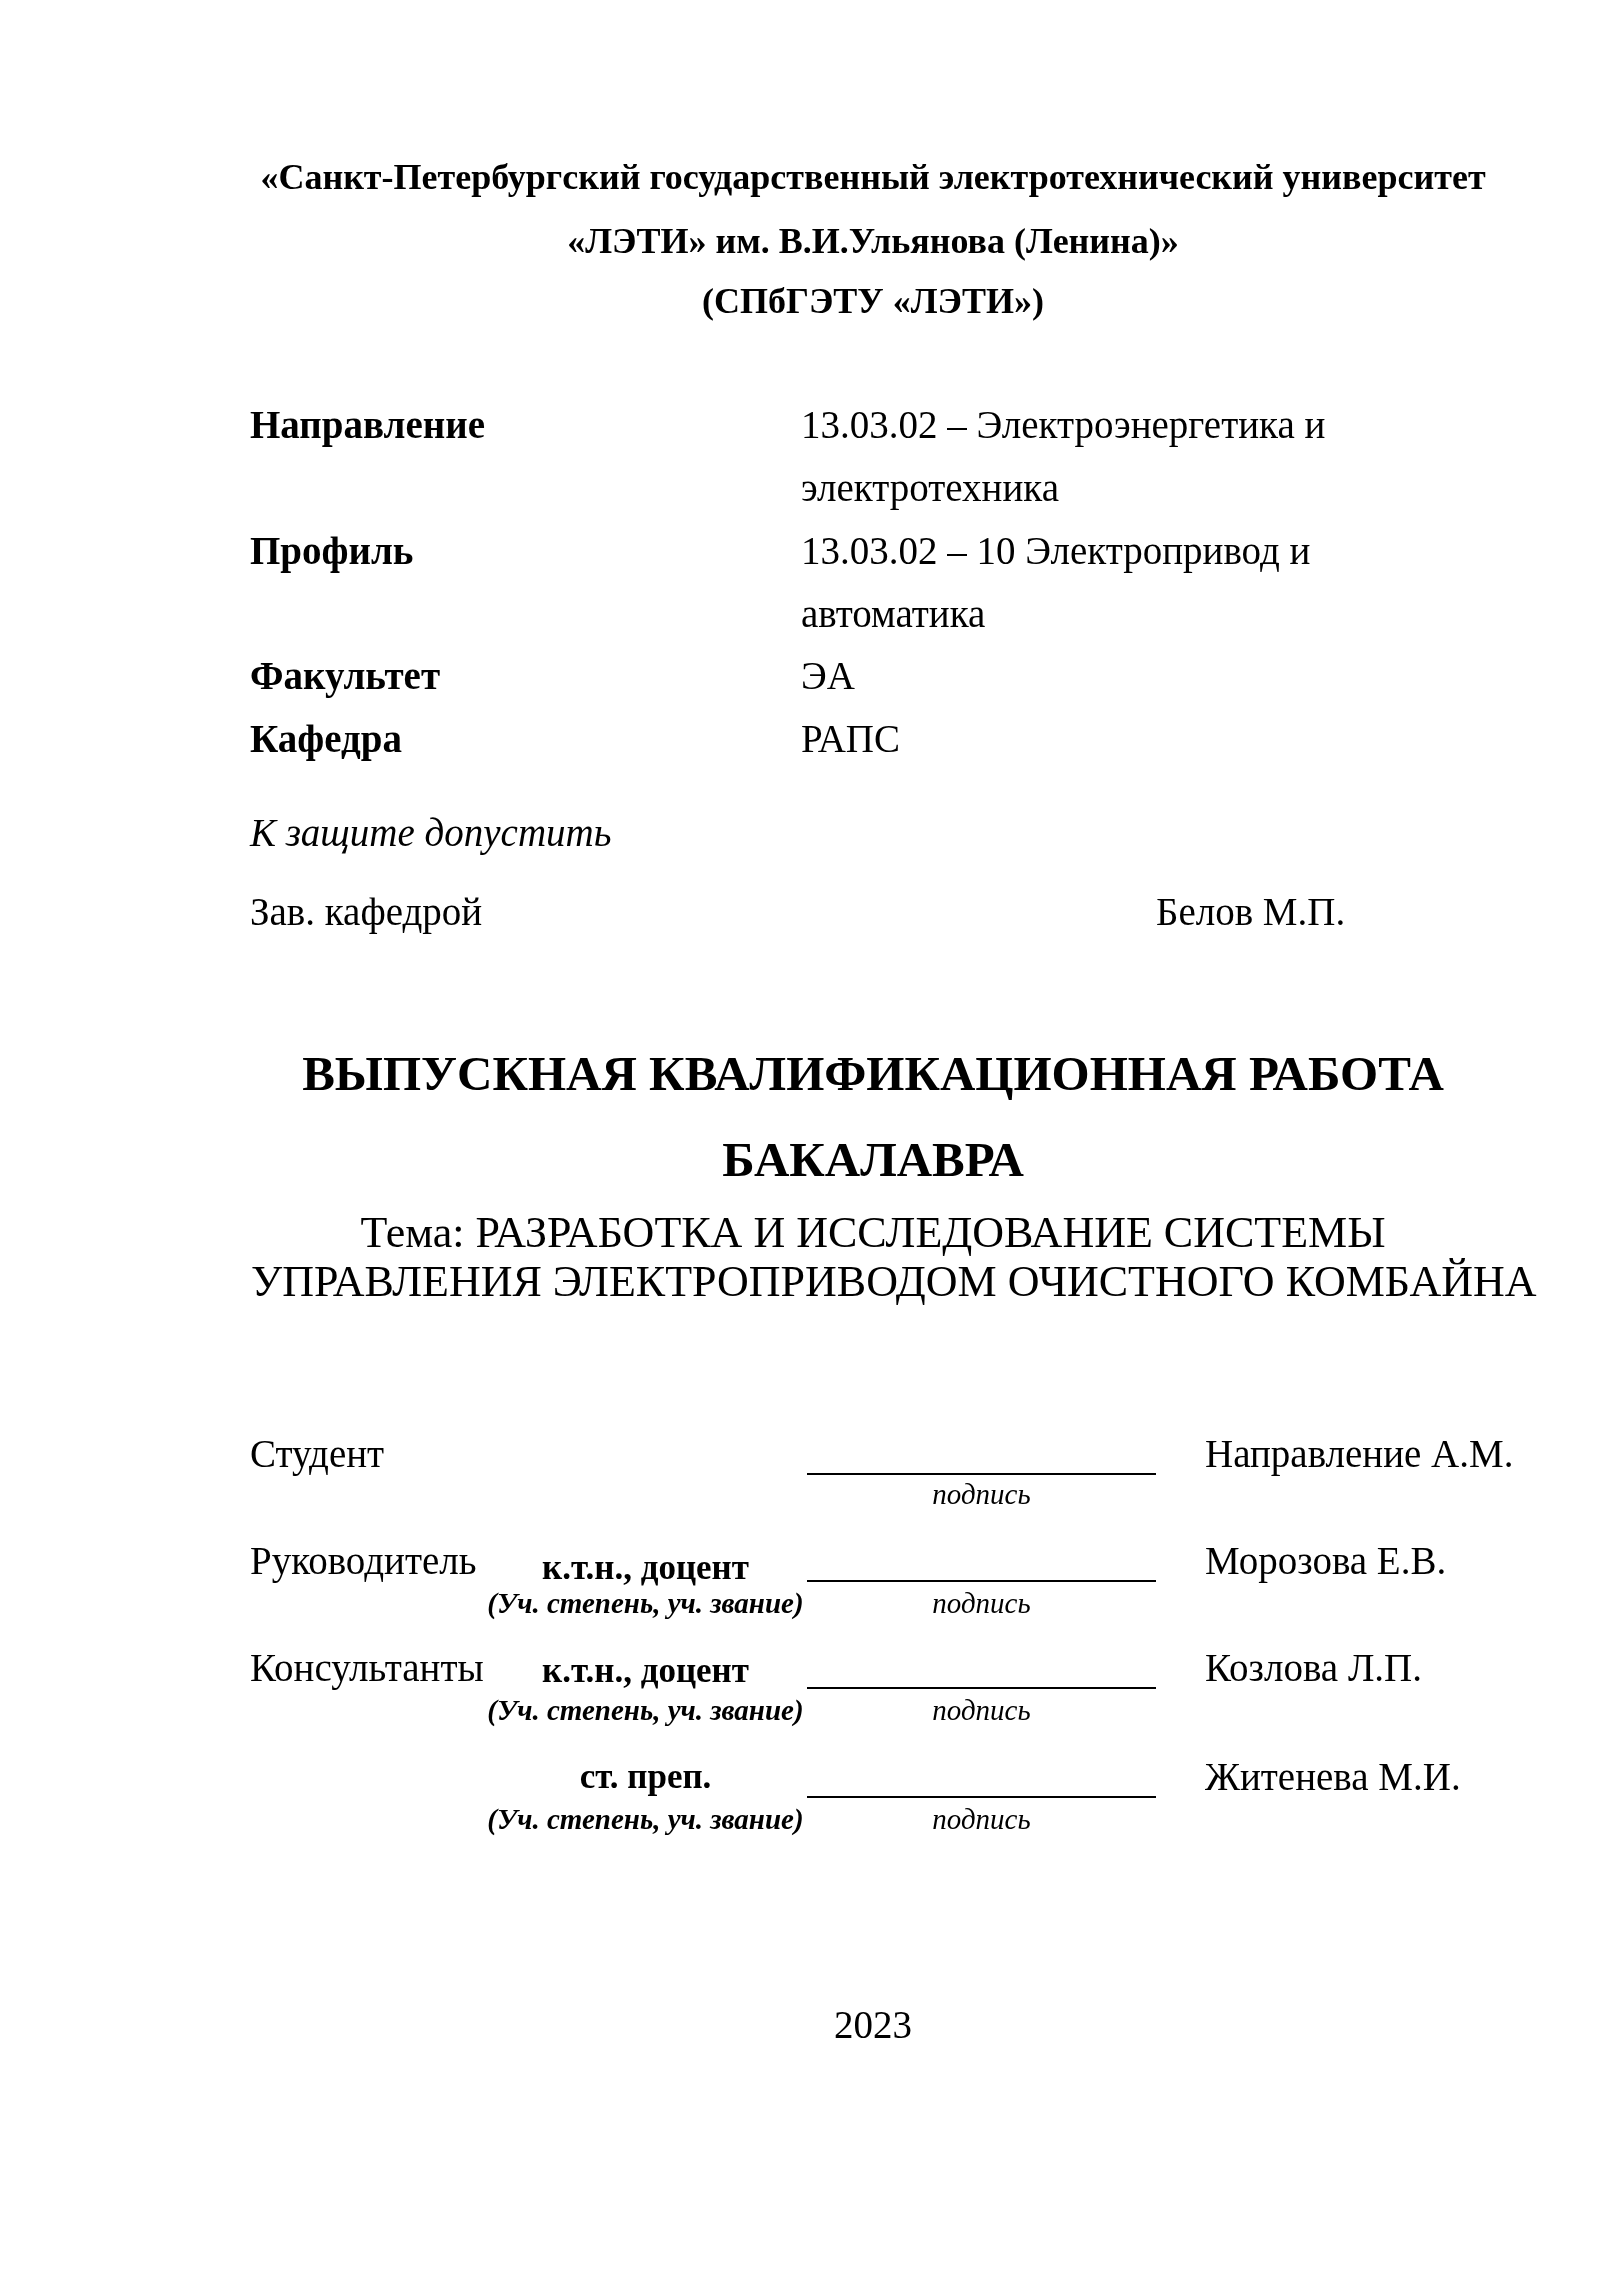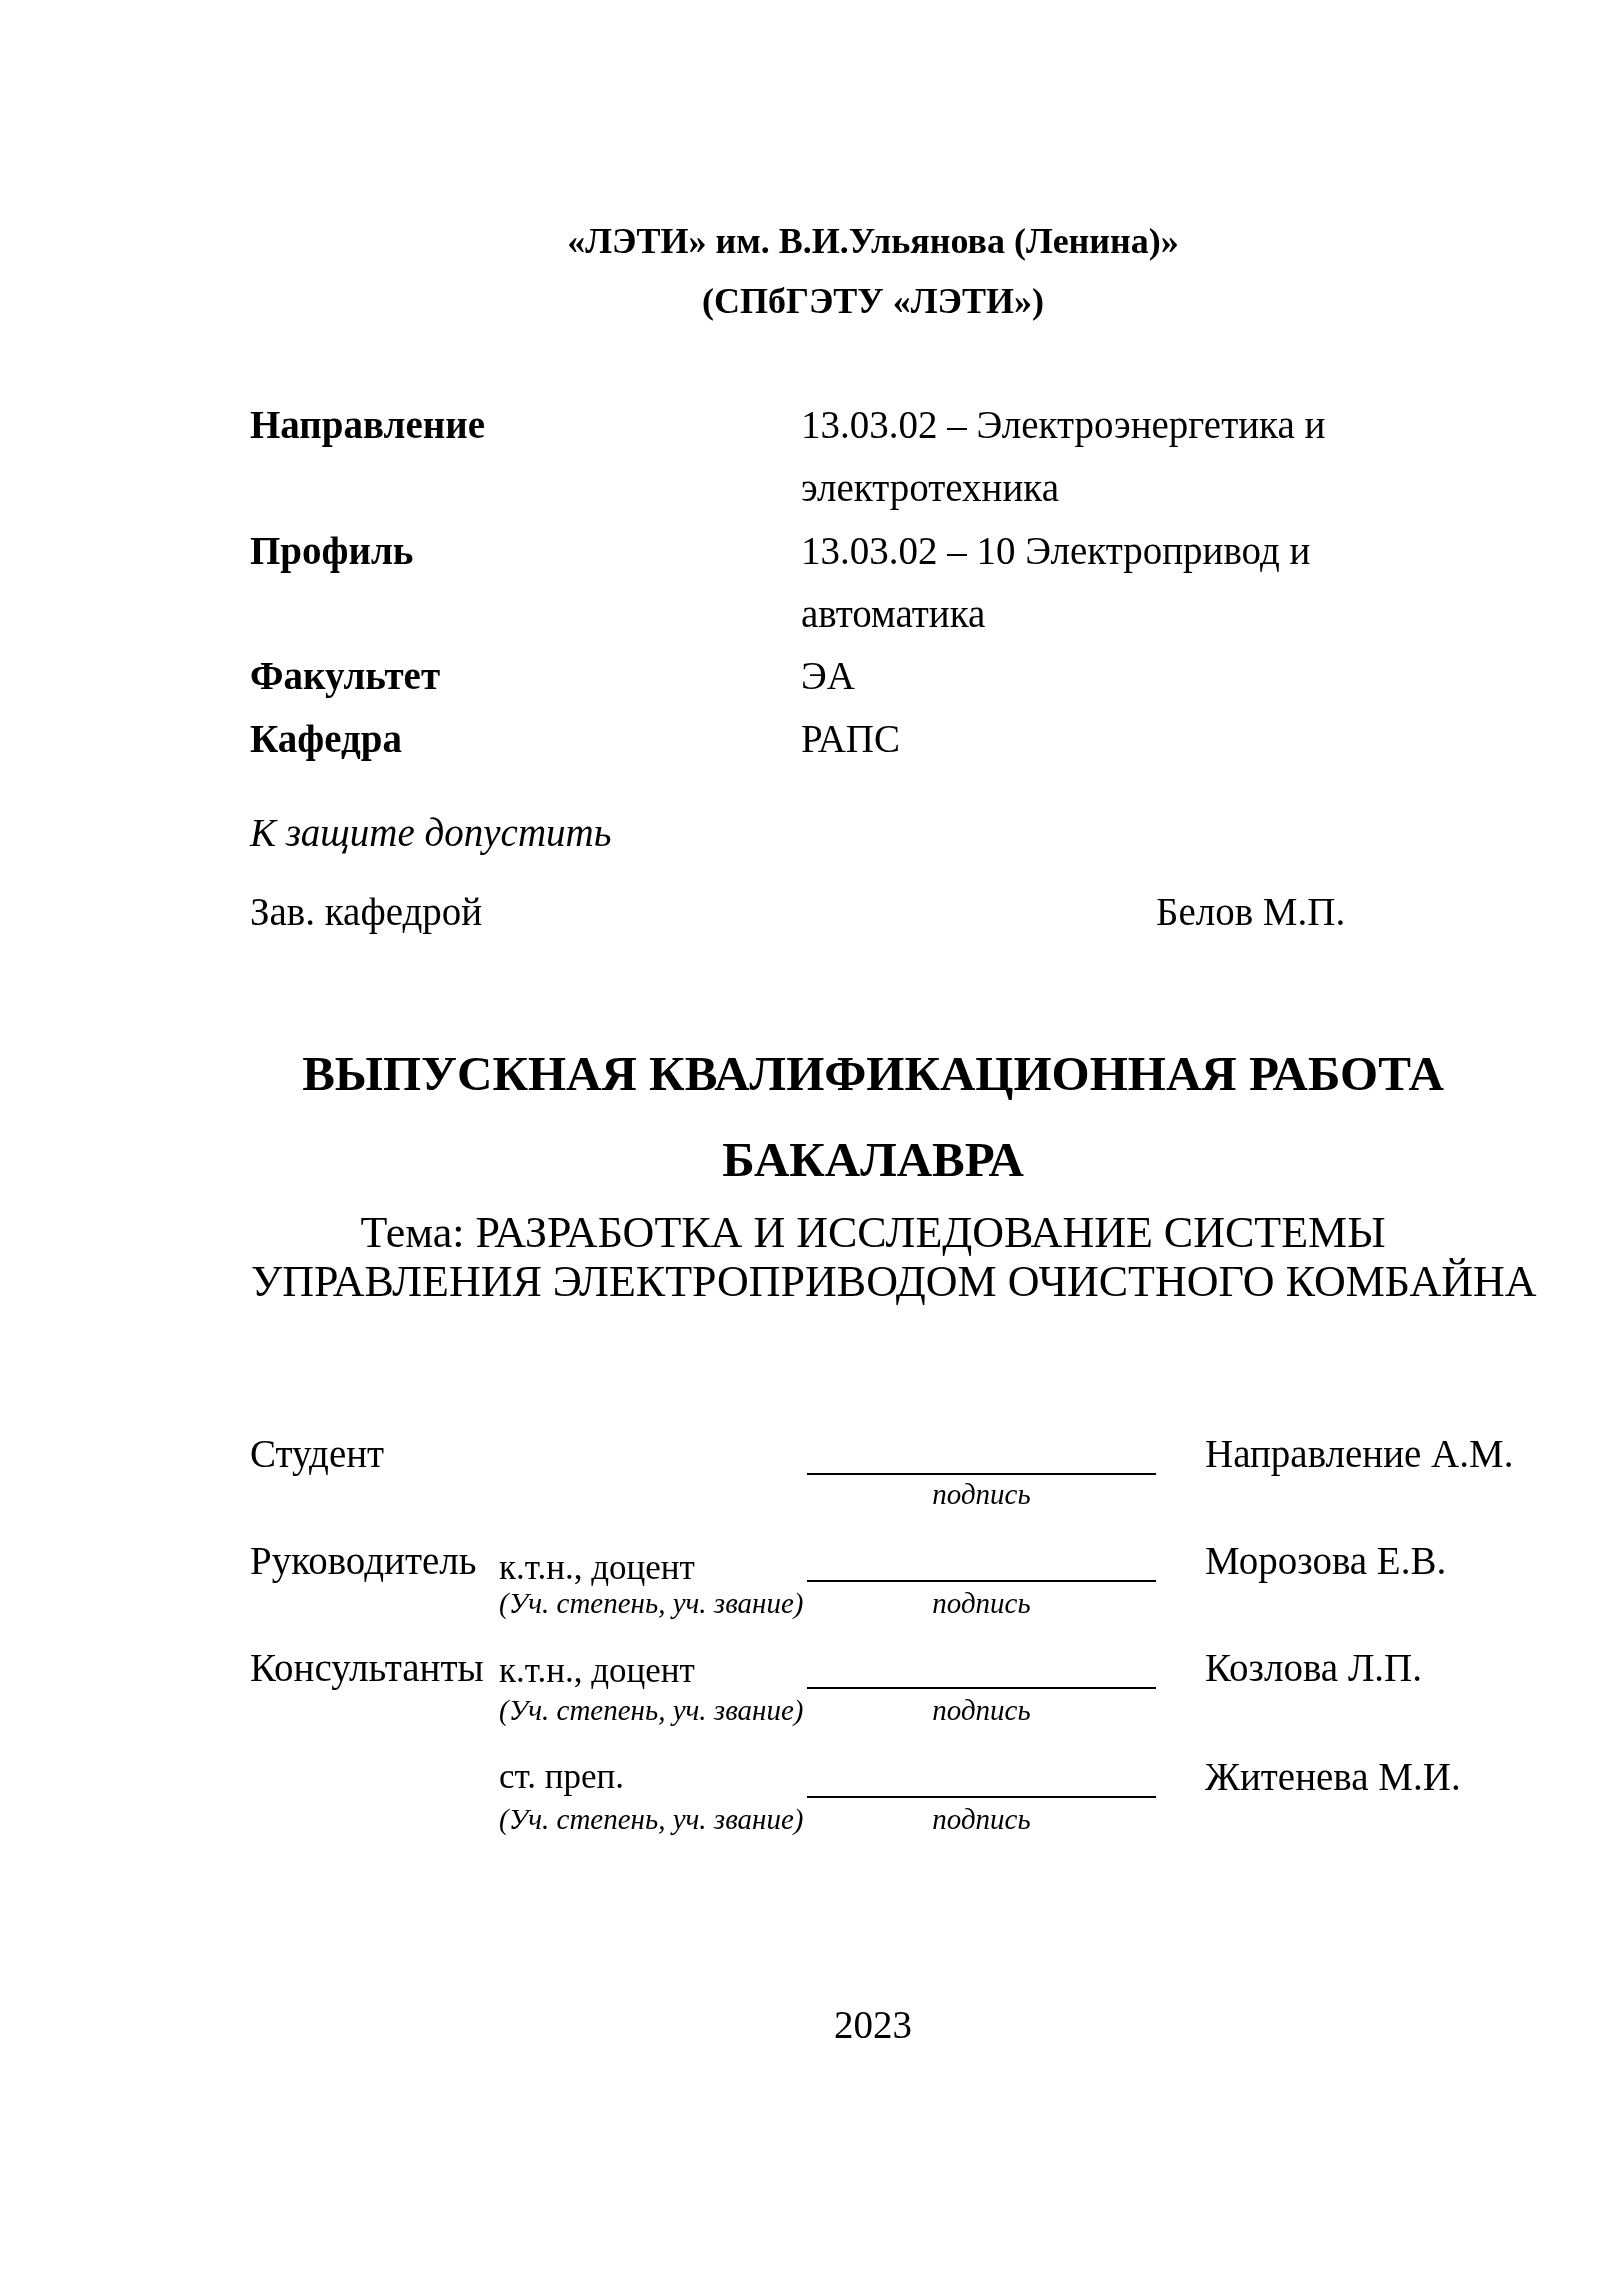--- a/index.html
+++ b/index.html
@@ -13,31 +13,32 @@
   }
   .abs{position:absolute;line-height:1;white-space:nowrap;}
   .centered{left:251px;width:1244px;text-align:center;}
   .hdr{font-size:36px;font-weight:bold;}
   .body-t{font-size:39px;font-family:Liberation Serif, serif;}
   .lbl{font-size:39px;font-weight:bold;}
   .ital{font-style:italic;}
   .title-t{font-size:49px;font-weight:bold;}
   .theme-t{font-size:44px;font-weight:normal;}
   .degree-t{font-size:35px;}
-  .degree-cell{left:499px;width:393px;text-align:left;}
+  .degree-cell{left:449px;width:393px;text-align:center;font-weight:bold;}
   .cap{font-size:29px;font-style:italic;}
   .sig-cell{left:807px;width:349px;text-align:center;}
   .sig-line{left:807px;width:349px;border-top:2.4px solid #000;height:0;}
   .name-col{left:1205px;}
 </style>
 </head>
 <body>
 
 <div class="page">
 
+  <div class="abs centered hdr" style="top:159px">«Санкт-Петербургский государственный электротехнический университет</div>
   <div class="abs centered hdr" style="top:283px">(СПбГЭТУ «ЛЭТИ»)</div>
   <div class="abs centered hdr" style="top:223px">«ЛЭТИ» им. В.И.Ульянова (Ленина)»</div>
 
   <div class="abs lbl" style="top:405px;left:250px">Направление</div>
   <div class="abs body-t" style="top:405px;left:801px">13.03.02 – Электроэнергетика и</div>
   <div class="abs body-t" style="top:468px;left:801px">электротехника</div>
 
   <div class="abs lbl" style="top:531px;left:250px">Профиль</div>
   <div class="abs body-t" style="top:531px;left:801px">13.03.02 – 10 Электропривод и</div>
   <div class="abs body-t" style="top:594px;left:801px">автоматика</div>

